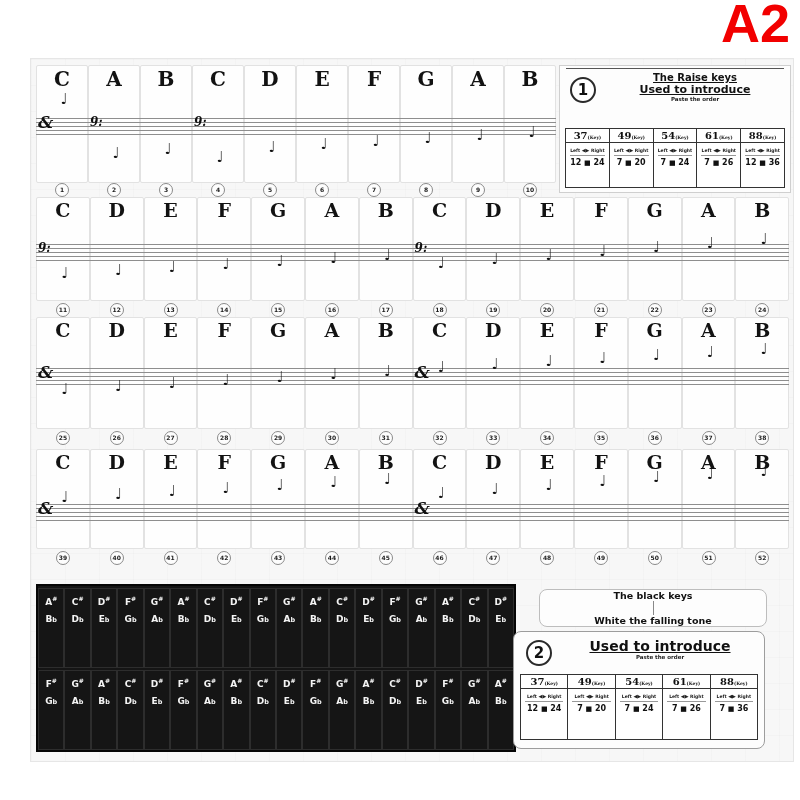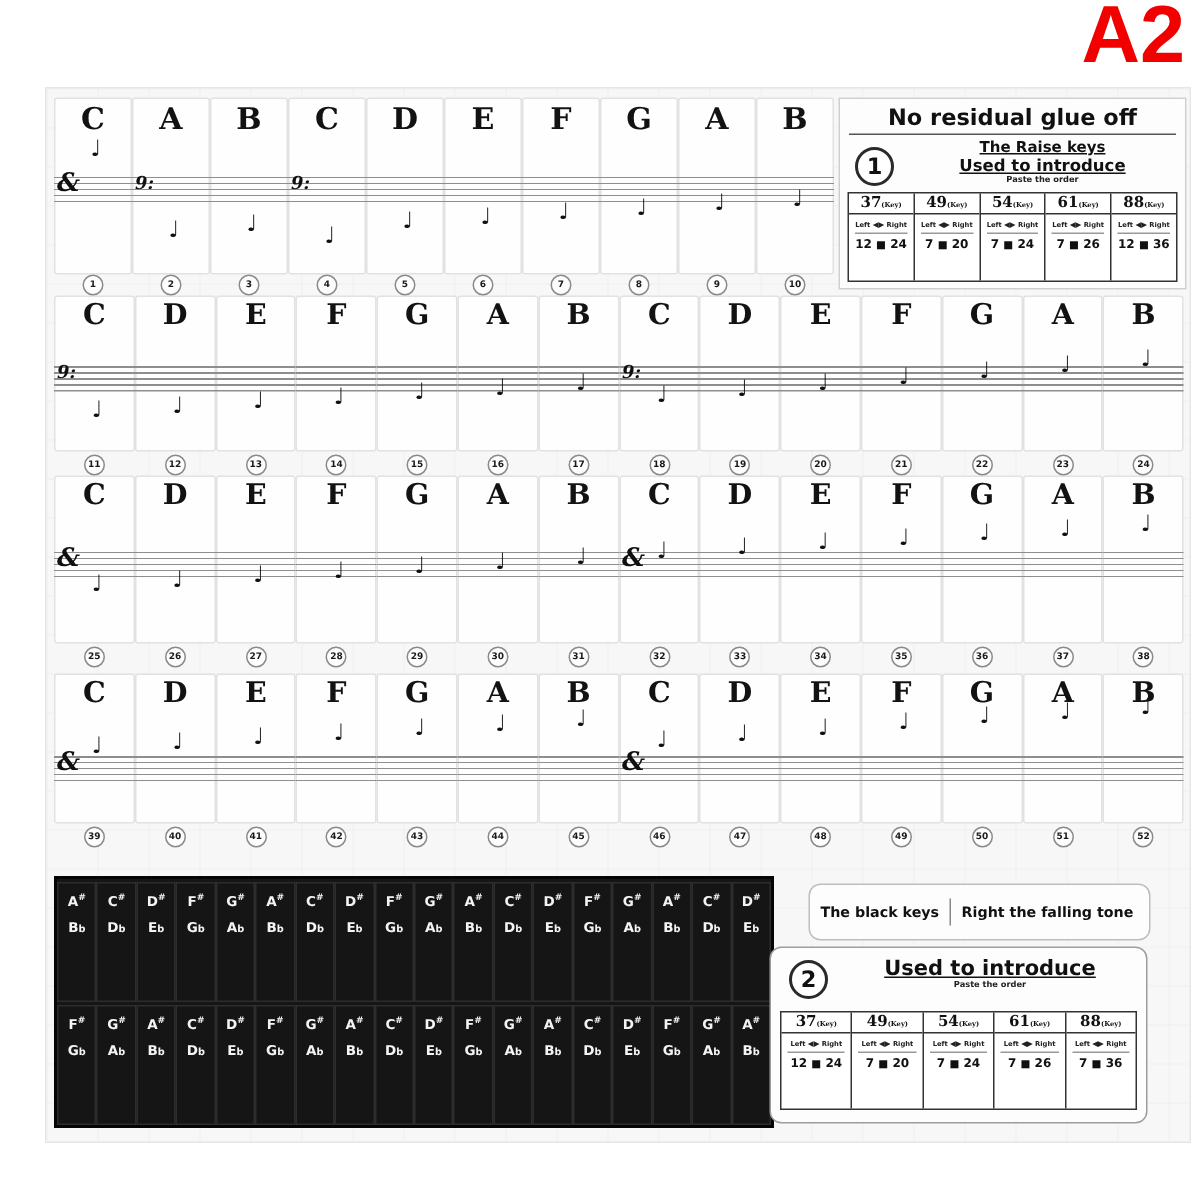--- a/index.html
+++ b/index.html
@@ -49,21 +49,21 @@
   .kthead{border-bottom:1px solid #333;text-align:center;font-weight:bold;
       font-size:10px;color:#111;padding:1px 0;font-family:"DejaVu Serif",serif;}
   .kthead .suf{font-size:4.5px;font-weight:bold;}
   .ktbody{flex:1;text-align:center;padding-top:4px;}
   .ktlr{font-size:4.5px;font-weight:bold;color:#222;letter-spacing:0px;}
   .ktlr .arr{font-size:5px;}
   .ktrule{height:1px;background:#999;margin:2px 4px;}
   .ktnums{font-size:8px;font-weight:bold;color:#111;margin-top:2px;}
   .ktnums .pic{font-size:7px;}
   .label-box{position:absolute;border:1px solid #bdbdbd;border-radius:8px;background:#fdfdfd;
-      display:flex;align-items:center;justify-content:flex-start;}
+      display:flex;align-items:center;justify-content:space-between;flex-direction:column;}
   .lb-left,.lb-right{font-weight:bold;font-size:9.5px;color:#111;padding:0 7px;}
   .lb-div{width:1px;height:18px;background:#888;}
   .panel2{position:absolute;border:1px solid #9d9d9d;border-radius:8px;background:#fdfdfd;}
   .p2-head{position:relative;height:34px;margin-top:6px;}
   .p2-texts{position:absolute;left:48px;right:6px;text-align:center;}
   .p2-action{font-weight:bold;font-size:14px;color:#111;text-decoration:underline;}
   .p2-note{font-weight:bold;font-size:5.5px;color:#222;}
 </style>
 </head>
 <body>
@@ -391,21 +391,20 @@
       <div class="circ" style="left: 401.5px; top: 492px;">46</div>
       <div class="circ" style="left: 455.3px; top: 492px;">47</div>
       <div class="circ" style="left: 509.1px; top: 492px;">48</div>
       <div class="circ" style="left: 562.9px; top: 492px;">49</div>
       <div class="circ" style="left: 616.7px; top: 492px;">50</div>
       <div class="circ" style="left: 670.5px; top: 492px;">51</div>
       <div class="circ" style="left: 724.3px; top: 492px;">52</div>
     </div>
 
   <div class="panel1" style="left:528px;top:6px;width:230px;height:126px;">
-    <div class="p1-title">No residual glue off</div>
     <div class="p1-rule"></div>
     <div class="p1-mid">
       <div class="badge" style="left:10px;top:5px;">1</div>
       <div class="p1-texts">
         <div class="p1-subject">The Raise keys</div>
         <div class="p1-action">Used to introduce</div>
         <div class="p1-note">Paste the order</div>
       </div>
     </div>
     <div class="ktable" id="ktable1" style="left:5px;top:62px;width:218px;height:58px;">
@@ -599,21 +598,21 @@
         <div class="bcell" style="left: 449.56px; top: 0px; width: 26.44px; height: 80px;">
           <div class="bsharp" style="top: 7px;">A<sup>#</sup></div>
           <div class="bflat" style="top: 26px;">B<span class="fb">b</span></div>
         </div>
       </div>
     </div>
 
   <div class="label-box" style="left:508px;top:530px;width:226px;height:36px;">
     <span class="lb-left">The black keys</span>
     <span class="lb-div"></span>
-    <span class="lb-right">Right the falling tone</span>
+    <span class="lb-right">White the falling tone</span>
   </div>
 
   <div class="panel2" style="left:482px;top:572px;width:250px;height:116px;">
     <div class="p2-head">
       <div class="badge" style="left:12px;top:2px;">2</div>
       <div class="p2-texts">
         <div class="p2-action">Used to introduce</div>
         <div class="p2-note">Paste the order</div>
       </div>
     </div>

